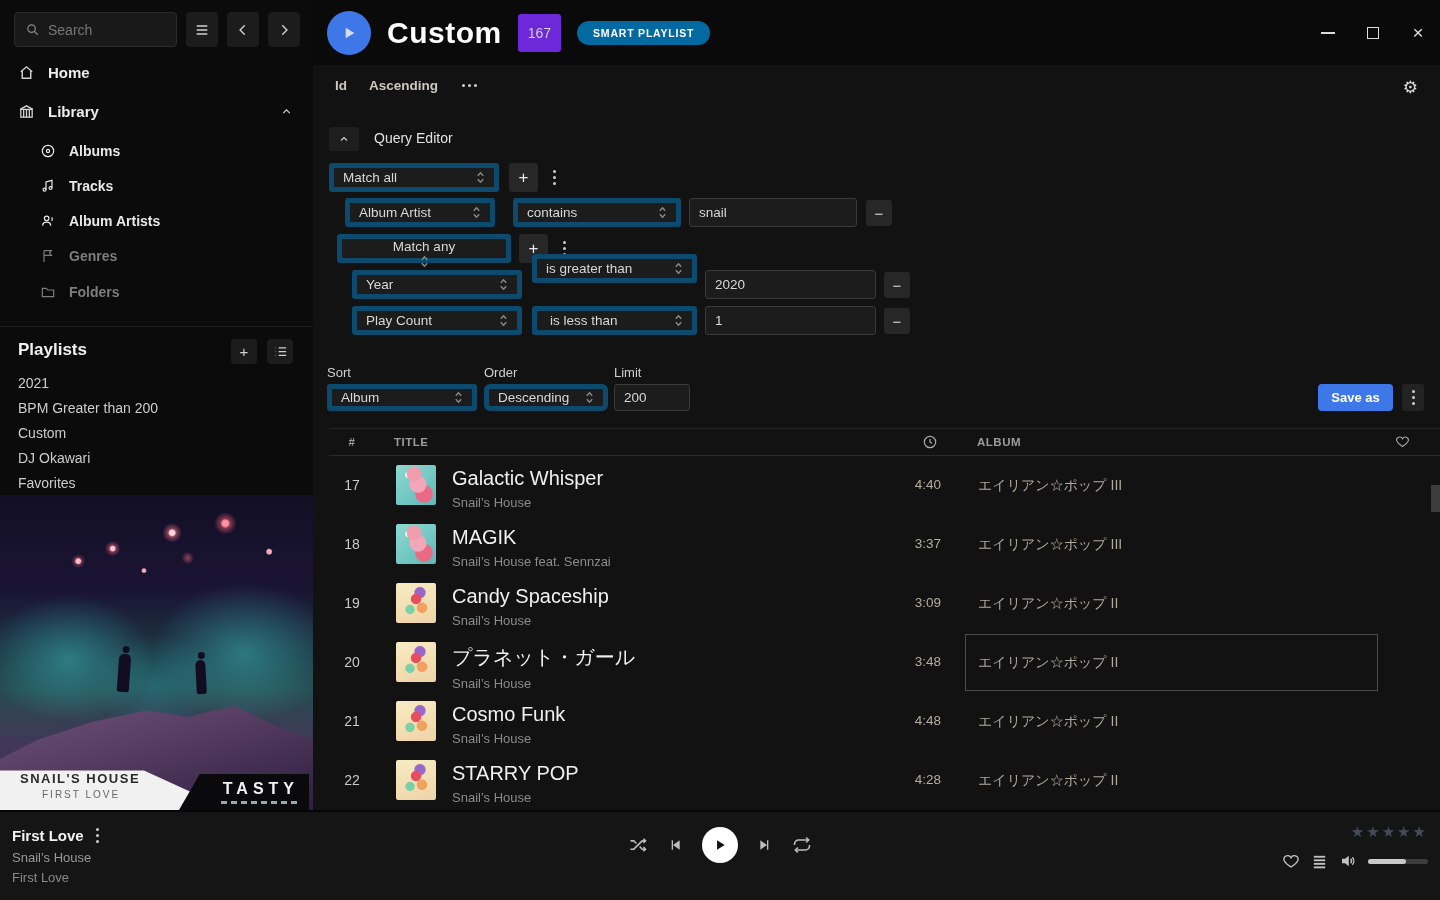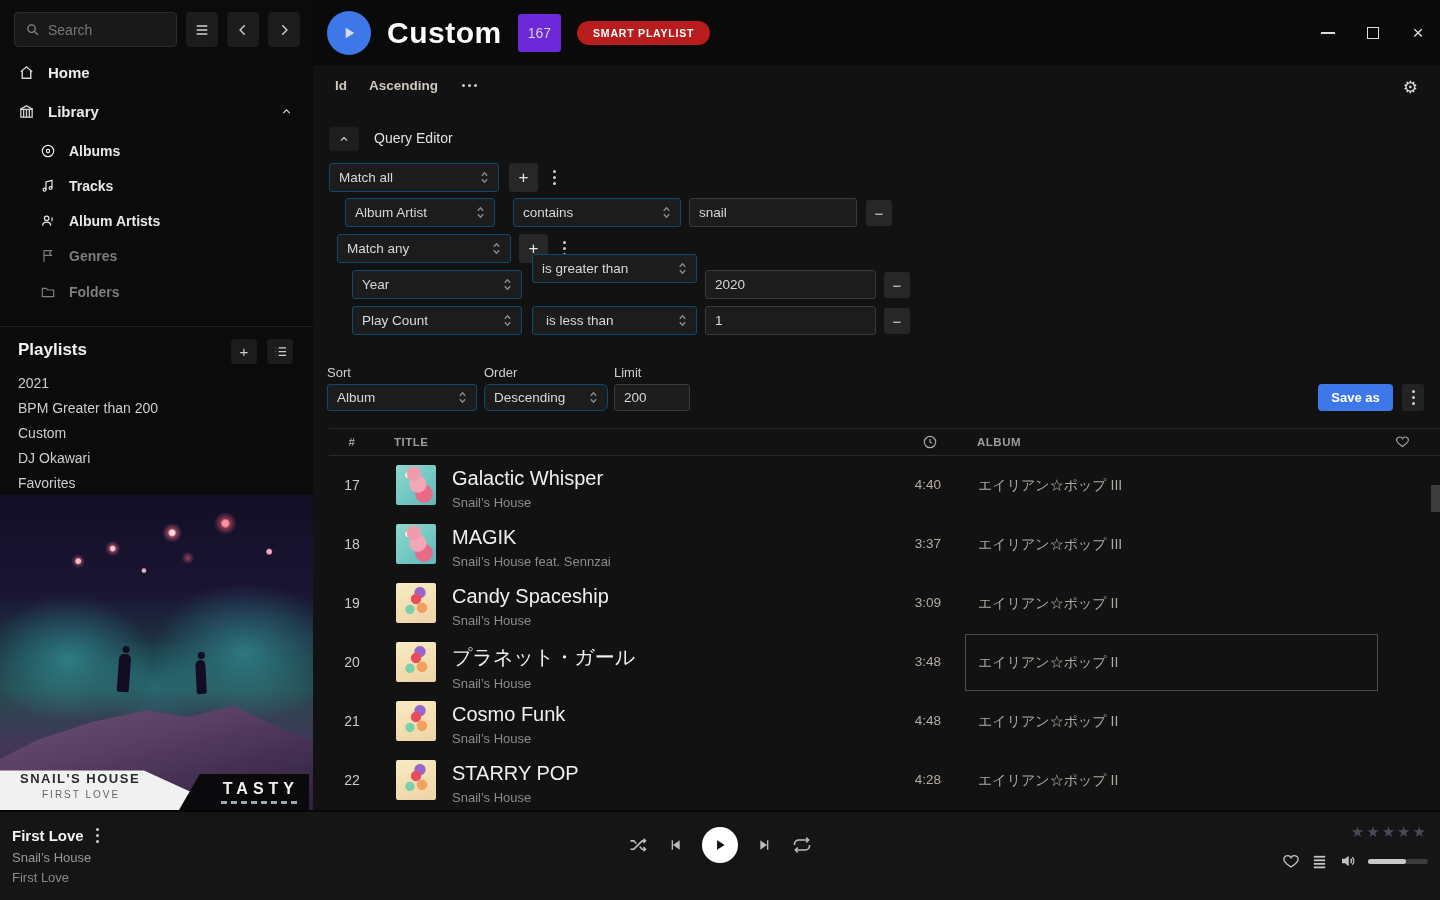--- a/index.html
+++ b/index.html
@@ -58,41 +58,41 @@
   .banner-black { position:absolute; right:4px; bottom:0; width:130px; height:36px; background:#0a0a0d;
     clip-path:polygon(16% 0,100% 0,100% 100%,0 100%); display:flex; flex-direction:column; align-items:flex-end; justify-content:center; padding-right:10px; }
   .banner-label { color:#f2f2f2; font-size:16px; font-weight:bold; letter-spacing:5px; }
   .banner-label-sub { width:78px; height:3px; margin-top:3px; background:repeating-linear-gradient(90deg,#9aa 0 6px,transparent 6px 10px); }
 
   
   #titlebar { position:absolute; left:313px; top:0; width:1127px; height:65px; background:#0a0a0a; display:flex; align-items:center; padding-left:14px; gap:16px; }
   .play-hero { width:44px; height:44px; border-radius:50%; background:var(--accent,#3e78e8); display:flex; align-items:center; justify-content:center; cursor:pointer; flex:0 0 auto; }
   .page-title { font-size:30px; font-weight:800; letter-spacing:.5px; color:#fcfcfc; }
   .count-badge { background:#6d28d9; border-radius:3px; padding:11px 10px; font-size:14px; color:#d6d1c9; }
-  .smart-pill { background:#b91c1c; border-radius:12px; padding:6px 16px; font-size:10.5px; font-weight:bold; letter-spacing:.8px; color:#fff; }
+  .smart-pill { background:#0369a1; border-radius:12px; padding:6px 16px; font-size:10.5px; font-weight:bold; letter-spacing:.8px; color:#fff; }
   .win-controls { position:absolute; right:14px; top:0; height:65px; display:flex; align-items:center; gap:29px; color:#dcdcdc; }
   .win-btn { cursor:pointer; display:flex; align-items:center; justify-content:center; width:16px; height:16px; }
   .win-min { width:14px; border-top:2px solid #dcdcdc; height:0; }
   .win-max { width:12px; height:12px; border:1.5px solid #dcdcdc; }
   .win-close { font-size:19px; line-height:1; }
 
   
   #main { position:absolute; left:313px; top:65px; width:1127px; height:745px; background:#121212; }
   .abs { position:absolute; }
   .toolbar { position:absolute; left:22px; top:13px; display:flex; align-items:center; gap:22px; }
   .tb-text { font-size:13.5px; font-weight:bold; color:#cfc8bd; cursor:pointer; }
   .dots-h, .kebab { display:flex; align-items:center; justify-content:center; cursor:pointer; }
   .dots-h i { width:3px; height:3px; border-radius:50%; background:#cfcfcf; display:block; margin:0 1.5px; }
   .kebab { flex-direction:column; }
   .kebab i { width:3px; height:3px; border-radius:50%; background:#cfcfcf; display:block; margin:1.5px 0; }
   .gear { position:absolute; right:22px; top:12px; font-size:17px; color:#d9d9d9; cursor:pointer; }
 
   .qe-collapse { left:16px; top:62px; width:30px; height:24px; background:#1e1e1e; border-radius:3px; display:flex; align-items:center; justify-content:center; color:#cfcfcf; cursor:pointer; }
   .qe-title { left:61px; top:65px; font-size:14px; color:#e2e2e2; }
-  .sel { display:flex; align-items:center; justify-content:space-between; background:#1c1c1c; border:1px solid #0c4a6e; border-radius:3px; padding:0 9px; font-size:13.5px; color:#d8d8d8; height:29px; cursor:pointer; }
+  .sel { display:flex; align-items:center; justify-content:space-between; background:#1c1c1c; border:5px solid #0c4a6e; border-radius:3px; padding:0 9px; font-size:13.5px; color:#d8d8d8; height:29px; cursor:pointer; }
   .sel .updown { color:#8a8a8a; }
   .inp { background:#1c1c1c; border:1px solid #3a3a3a; border-radius:3px; padding:0 9px; color:#d8d8d8; font-size:13.5px; height:29px; outline:none; font-family:inherit; width:100%; }
   .sq-btn { background:#272727; border-radius:3px; display:flex; align-items:center; justify-content:center; color:#e8e8e8; font-size:17px; cursor:pointer; }
   .minus-btn { background:#272727; border-radius:3px; color:#d8d8d8; display:flex; align-items:center; justify-content:center; font-size:15px; cursor:pointer; }
 
   .sort-label { font-size:13px; color:#cfcfcf; }
   .save-btn { background:var(--accent,#3e78e8); color:#fff; font-size:13px; font-weight:bold; border:none; border-radius:4px; width:75px; height:27px; cursor:pointer; font-family:inherit; }
 
   
   #table-header { position:absolute; left:16px; right:0; top:363px; height:28px; border-top:1px solid #262626; border-bottom:1px solid #2a2a2a; font-size:11.5px; font-weight:bold; letter-spacing:.5px; color:#9c9c9c; }
@@ -354,21 +354,21 @@
       <span class="updown">
           <svg width="9" height="15" viewBox="0 0 10 16" fill="none" stroke="currentColor" stroke-width="1.6">
             <path d="M2 6l3-3.2L8 6"></path>
             <path d="M2 10l3 3.2L8 10"></path>
           </svg>
         </span>
     </div>
     <div class="abs" style="left:376px; top:133px; width:168px;"><input class="inp" value="snail" style=""></div>
     <div class="abs minus-btn" style="left:553px; top:135px; width:26px; height:26px;">−</div>
 
-    <div class="abs sel" style="left:24px; top:169px; width:174px;">
+    <div class="abs sel" style="left:24px; top:169px; width:174px;flex-direction:column;">
       <span>Match any</span>
       <span class="updown">
           <svg width="9" height="15" viewBox="0 0 10 16" fill="none" stroke="currentColor" stroke-width="1.6">
             <path d="M2 6l3-3.2L8 6"></path>
             <path d="M2 10l3 3.2L8 10"></path>
           </svg>
         </span>
     </div>
     <div class="abs sq-btn" style="left:206px; top:169px; width:29px; height:29px;">+</div>
     <div class="abs kebab" style="left:242px; top:169px; width:18px; height:29px;">

